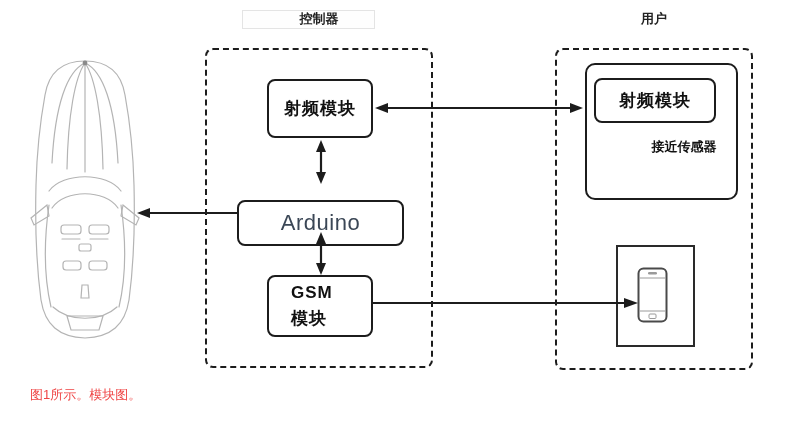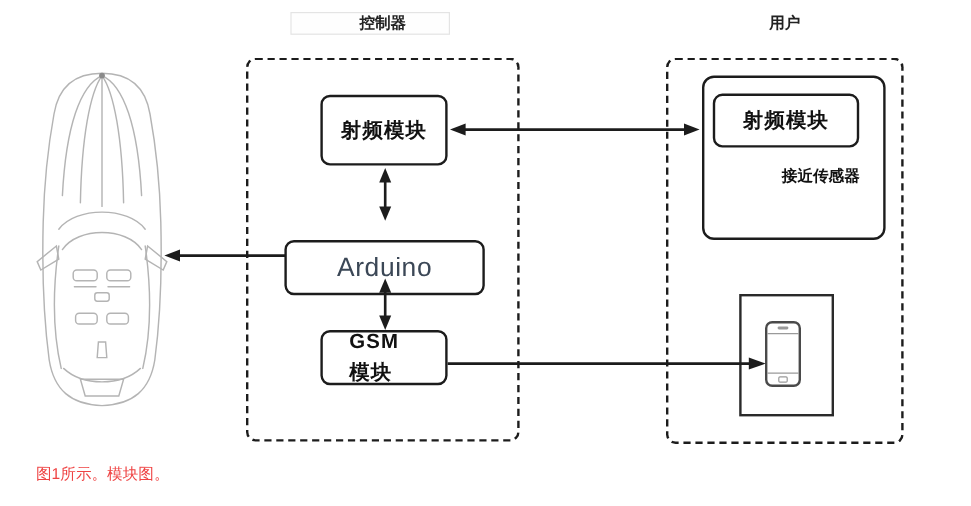--- a/index.html
+++ b/index.html
@@ -143,21 +143,21 @@
   <div class="abs dashed-box" style="left:555px; top:48px; width:194px; height:318px;"></div>
 
   <div class="abs node-box" style="left:267px; top:79px; width:106px; height:59px;">
     <span class="node-label">射频模块</span>
   </div>
 
   <div class="abs node-box" style="left:237px; top:188px; width:167px; height:46px;margin-top:12px;">
     <span class="arduino-label">Arduino</span>
   </div>
 
-  <div class="abs node-box" style="left:267px; top:275px; width:106px; height:46px;">
+  <div class="abs node-box" style="left:267px; top:275px; width:106px; height:62px;">
     <span class="node-label gsm-inner">GSM模块</span>
   </div>
 
   <div class="abs node-box" style="left:585px; top:63px; width:153px; height:137px; border-radius:10px; align-items:flex-start;"></div>
 
   <div class="abs node-box" style="left:594px; top:78px; width:122px; height:45px; z-index:5;">
     <span class="node-label">射频模块</span>
   </div>
 
   <div class="abs sensor-label" style="left:608px; top:138px; width:152px;">接近传感器</div>

